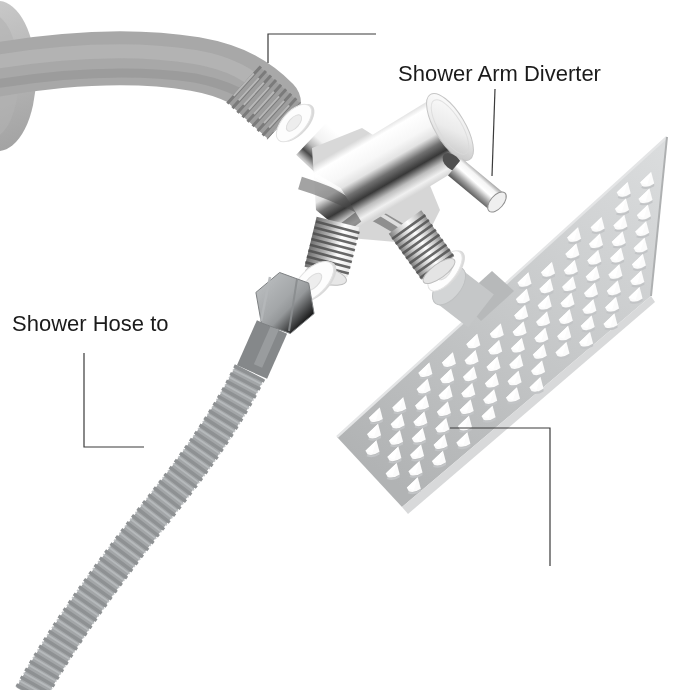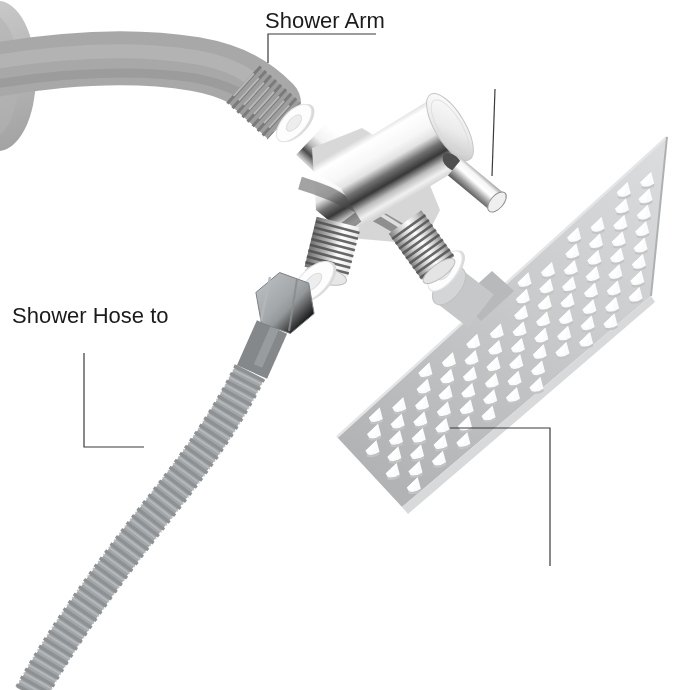--- a/index.html
+++ b/index.html
@@ -7,21 +7,21 @@
     position:relative;width:679px;height:690px;background:#ffffff;overflow:hidden;
     font-family:"Liberation Sans", sans-serif;
   }
   .stage svg{position:absolute;left:0;top:0;}
   .callout{
     position:absolute;font-size:22px;line-height:22px;color:#1b1b1b;
     white-space:nowrap;letter-spacing:0;
   }
   #cl-arm  {left:265px;top:10px;}
   #cl-div  {left:398px;top:63px;}
-  #cl-hose {left:12px; top:305px;}
+  #cl-hose {left:12px; top:313px;}
   #cl-rain {left:459px;top:570px;}
 </style>
 </head>
 <body>
 
 <div class="stage">
 
 <svg width="679" height="690" viewBox="0 0 679 690">
   <defs>
     <linearGradient id="g_flange" x1="-20" y1="10" x2="30" y2="145" gradientUnits="userSpaceOnUse">
@@ -270,18 +270,18 @@
     <line x1="270" y1="277" x2="261" y2="321" stroke="#b5b8ba" stroke-width="2.5" opacity="0.9"></line>
     <line x1="297" y1="279" x2="289" y2="331" stroke="#8a8d8f" stroke-width="2" opacity="0.9"></line>
   </g>
 
   <polyline class="leader" points="268,63 268,34 376,34" fill="none" stroke="#3b3b3b" stroke-width="1.2"></polyline>
   <line class="leader" x1="495" y1="89" x2="492" y2="176" stroke="#3b3b3b" stroke-width="1.2"></line>
   <polyline class="leader" points="84,353 84,447 144,447" fill="none" stroke="#3b3b3b" stroke-width="1.2"></polyline>
   <polyline class="leader" points="450,428 550,428 550,566" fill="none" stroke="#3b3b3b" stroke-width="1.2"></polyline>
 </svg>
 
-<div class="callout" id="cl-arm" style="color: rgb(27, 27, 27);">Shower Arm</div>
+<div class="callout" id="cl-div" style="color: rgb(27, 27, 27);">Shower Arm Diverter</div>
 <div class="callout" id="cl-hose" style="color: rgb(27, 27, 27);">
   <span>Shower Hose to</span><br>
 </div>
 
 </div>
 
 </body></html>

